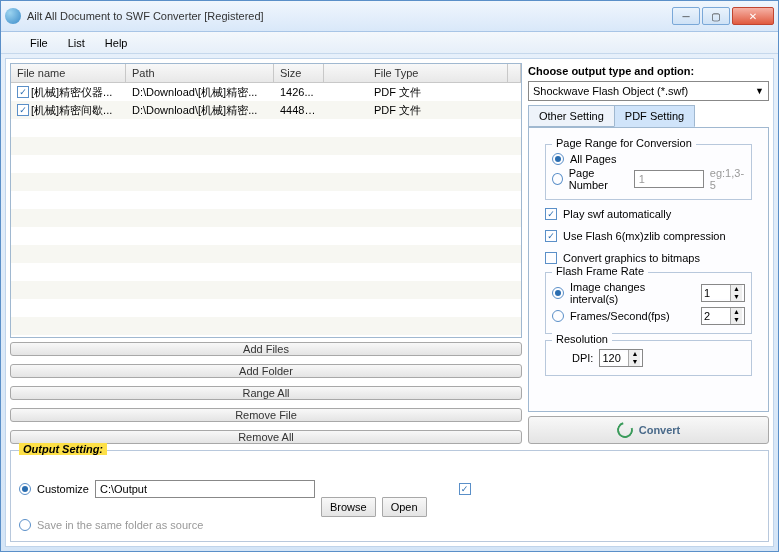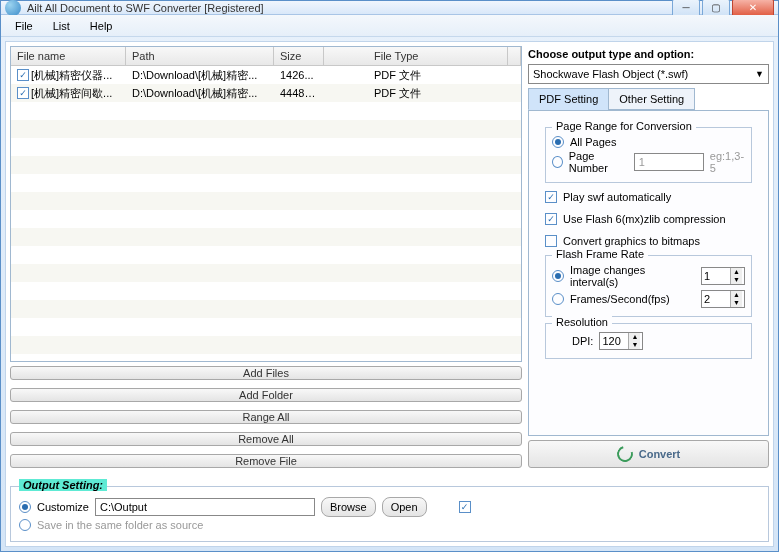--- a/index.html
+++ b/index.html
@@ -1,26 +1,26 @@
 <!DOCTYPE html>
 <html><head>
 <meta charset="utf-8">
 <style>
 * { box-sizing: border-box; margin: 0; padding: 0; font-family: Tahoma, Arial, sans-serif; font-size: 11px; }
 body { background: #fff; width: 779px; height: 552px; overflow: hidden; }
 .window { width: 779px; height: 552px; background: linear-gradient(#e8f1fb, #d4e5f7); border: 1px solid #5a8fc8; display: flex; flex-direction: column; }
-.titlebar { height: 14px; background: linear-gradient(#f0f6fd, #d9e8f9); display: flex; align-items: center; padding: 0 4px; border-bottom: 1px solid #a8c5e6; }
+.titlebar { height: 31px; background: linear-gradient(#f0f6fd, #d9e8f9); display: flex; align-items: center; padding: 0 4px; border-bottom: 1px solid #a8c5e6; }
 .titlebar .icon { width: 16px; height: 16px; margin-right: 6px; background: radial-gradient(circle at 30% 30%, #9cd4f0, #3b8bc9); border-radius: 50%; }
 .titlebar .title { flex: 1; color: #333; }
 .winbtns { display: flex; gap: 2px; }
 .winbtn { width: 28px; height: 18px; border: 1px solid #7aa8d8; background: linear-gradient(#eaf3fc, #cfe2f6); border-radius: 2px; display: flex; align-items: center; justify-content: center; font-size: 10px; color: #333; }
 .winbtn.close { background: linear-gradient(#f6b2a6, #e05a3f); color: #fff; border-color: #c04530; width: 42px; }
-.menubar { height: 22px; background: linear-gradient(#f4f8fc, #e6eff9); display: flex; align-items: center; padding: 0 6px; border-bottom: 1px solid #c5d8ec; gap: 4px; }
+.menubar { height: 22px; background: linear-gradient(#f4f8fc, #e6eff9); display: flex; align-items: center; padding: 0 21px; border-bottom: 1px solid #c5d8ec; gap: 4px; }
 .menubar span { padding: 2px 8px; cursor: default; }
-.client { flex: 1; background: #fff; margin: 4px; border: 1px solid #c0d4ea; display: flex; flex-direction: column; padding: 4px; gap: 16px; }
+.client { flex: 1; background: #fff; margin: 4px; border: 1px solid #c0d4ea; display: flex; flex-direction: column; padding: 4px; gap: 4px; }
 .uprow { flex: 1; display: flex; gap: 6px; min-height: 0; }
 .filepane { flex: 1; display: flex; flex-direction: column; }
 .table { flex: 1; border: 1px solid #a0b8d0; background: #fff; display: flex; flex-direction: column; overflow: hidden; }
 .thead { display: flex; background: linear-gradient(#f8f8f8,#e8e8e8); border-bottom: 1px solid #c8c8c8; }
 .th { border-right: 1px solid #c8c8c8; padding: 3px 6px; color: #333; overflow: hidden; white-space: nowrap; }
 .tbody { flex: 1; background: repeating-linear-gradient(#fff 0 18px, #f7f7f2 18px 36px); overflow: auto; }
 .tr { display: flex; height: 18px; align-items: center; }
 .tr.alt { background: #f7f7f2; }
 .td { padding: 0 6px; overflow: hidden; white-space: nowrap; text-overflow: ellipsis; }
 .c-name { width: 115px; display: flex; align-items: center; gap: 2px; }
@@ -47,22 +47,22 @@
 .cbox .ck { font-size: 9px; color: #2a6db0; }
 .numinput { width: 44px; height: 18px; border: 1px solid #888; display: flex; align-items: center; }
 .numinput input { border: none; width: 28px; padding: 0 2px; font-size: 11px; outline: none; }
 .spin { display: flex; flex-direction: column; }
 .spin span { width: 12px; height: 8px; font-size: 7px; line-height: 7px; text-align: center; border-left: 1px solid #aaa; background: #eee; }
 .txtinput { border: 1px solid #888; height: 18px; padding: 0 4px; background: #fff; }
 .hint { color: #999; }
 .convertbtn { height: 28px; background: linear-gradient(#f8f8f8,#e4e4e4); border: 1px solid #a8a8a8; border-radius: 3px; display: flex; align-items: center; justify-content: center; gap: 6px; font-size: 14px; font-weight: bold; color: #4a6a8a; margin-top: 4px; }
 .convertbtn .cvicon { width: 16px; height: 16px; border: 2px solid #3b9b5b; border-radius: 50%; border-top-color: transparent; transform: rotate(30deg); position: relative; }
 .outgroup { border: 1px solid #b8c8dc; padding: 8px; position: relative; margin-top: 2px; }
-.outgroup .legend { position: absolute; top: -8px; left: 8px; background: #5eead4; padding: 0 4px; font-weight: bold; font-style: italic; }
-.smallbtn { height: 20px; padding: 4px 8px; background: linear-gradient(#f8f8f8,#e4e4e4); border: 1px solid #a8a8a8; border-radius: 8px; display: inline-flex; align-items: center; }
+.outgroup .legend { position: absolute; top: -8px; left: 8px; background: #fde047; padding: 0 4px; font-weight: bold; font-style: italic; }
+.smallbtn { height: 20px; padding: 4px 8px; background: linear-gradient(#f8f8f8,#e4e4e4); border: 1px solid #a8a8a8; border-radius: 1px; display: inline-flex; align-items: center; margin-top: 36px; }
 .disabled { color: #999; }
 </style>
 </head>
 <body>
 
 <div class="window">
   <div class="titlebar">
     <div class="icon"></div>
     <div class="title">Ailt All Document to SWF Converter [Registered]</div>
     <div class="winbtns">
@@ -105,34 +105,34 @@
               <div class="td c-path">D:\Download\[机械]精密...</div>
               <div class="td c-size">4448KB</div>
               <div class="td c-type">PDF 文件</div>
             </div>
           </div>
         </div>
         <div class="btnrow">
           <div class="btn">Add Files</div>
           <div class="btn">Add Folder</div>
           <div class="btn">Range All</div>
+          <div class="btn">Remove File</div>
           <div class="btn">Remove All</div>
-          <div class="btn">Remove File</div>
         </div>
       </div>
 
       <div class="rightpane">
         <div class="rhdr">Choose output type and option:</div>
         <div class="combo">
           <span>Shockwave Flash Object (*.swf)</span>
           <span class="arrow">▼</span>
         </div>
         <div class="tabs">
+          <div class="tab">Other Setting</div>
           <div class="tab active">PDF Setting</div>
-          <div class="tab">Other Setting</div>
         </div>
         <div class="tabbody">
           <div class="group">
             <div class="legend">Page Range for Conversion</div>
             <div class="row">
               <span class="radio">
                   <span class="dot"></span>
                 </span>
               <span>All Pages</span>
             </div>

